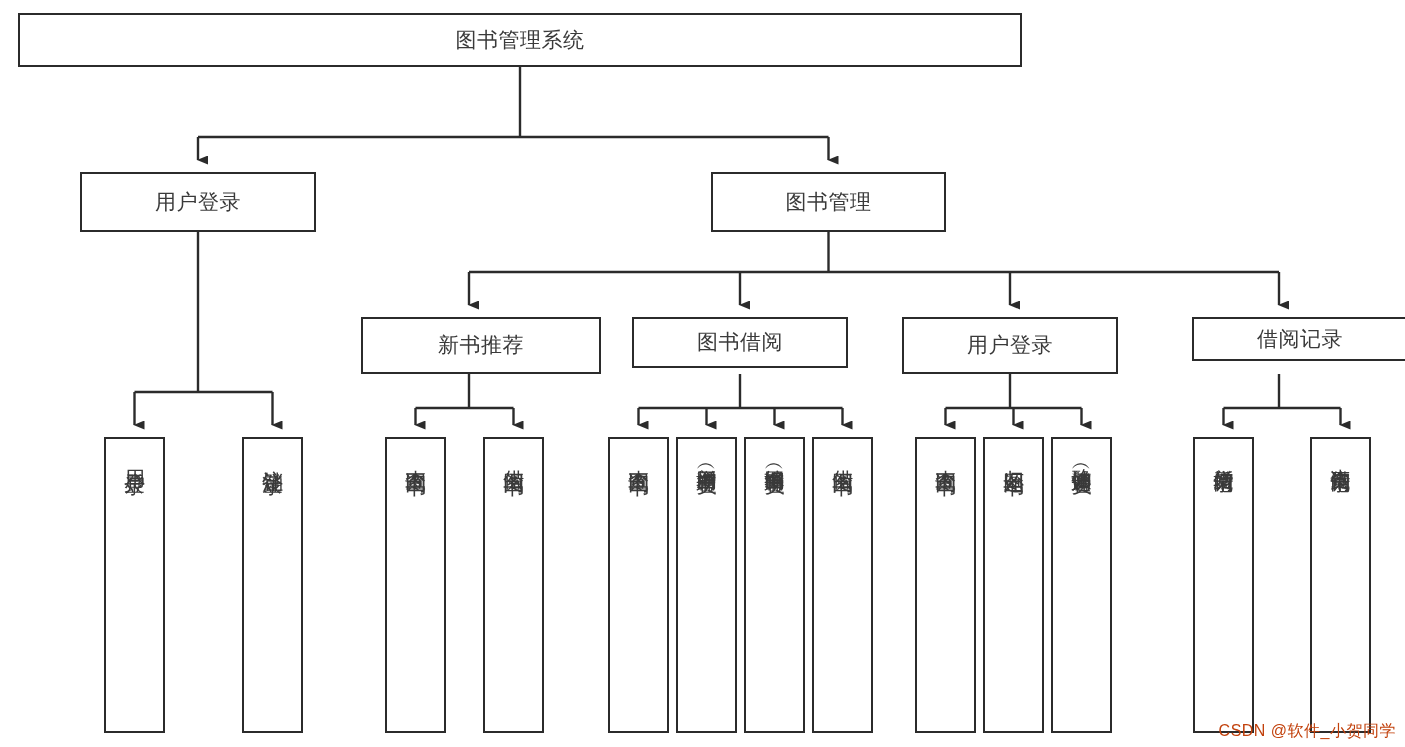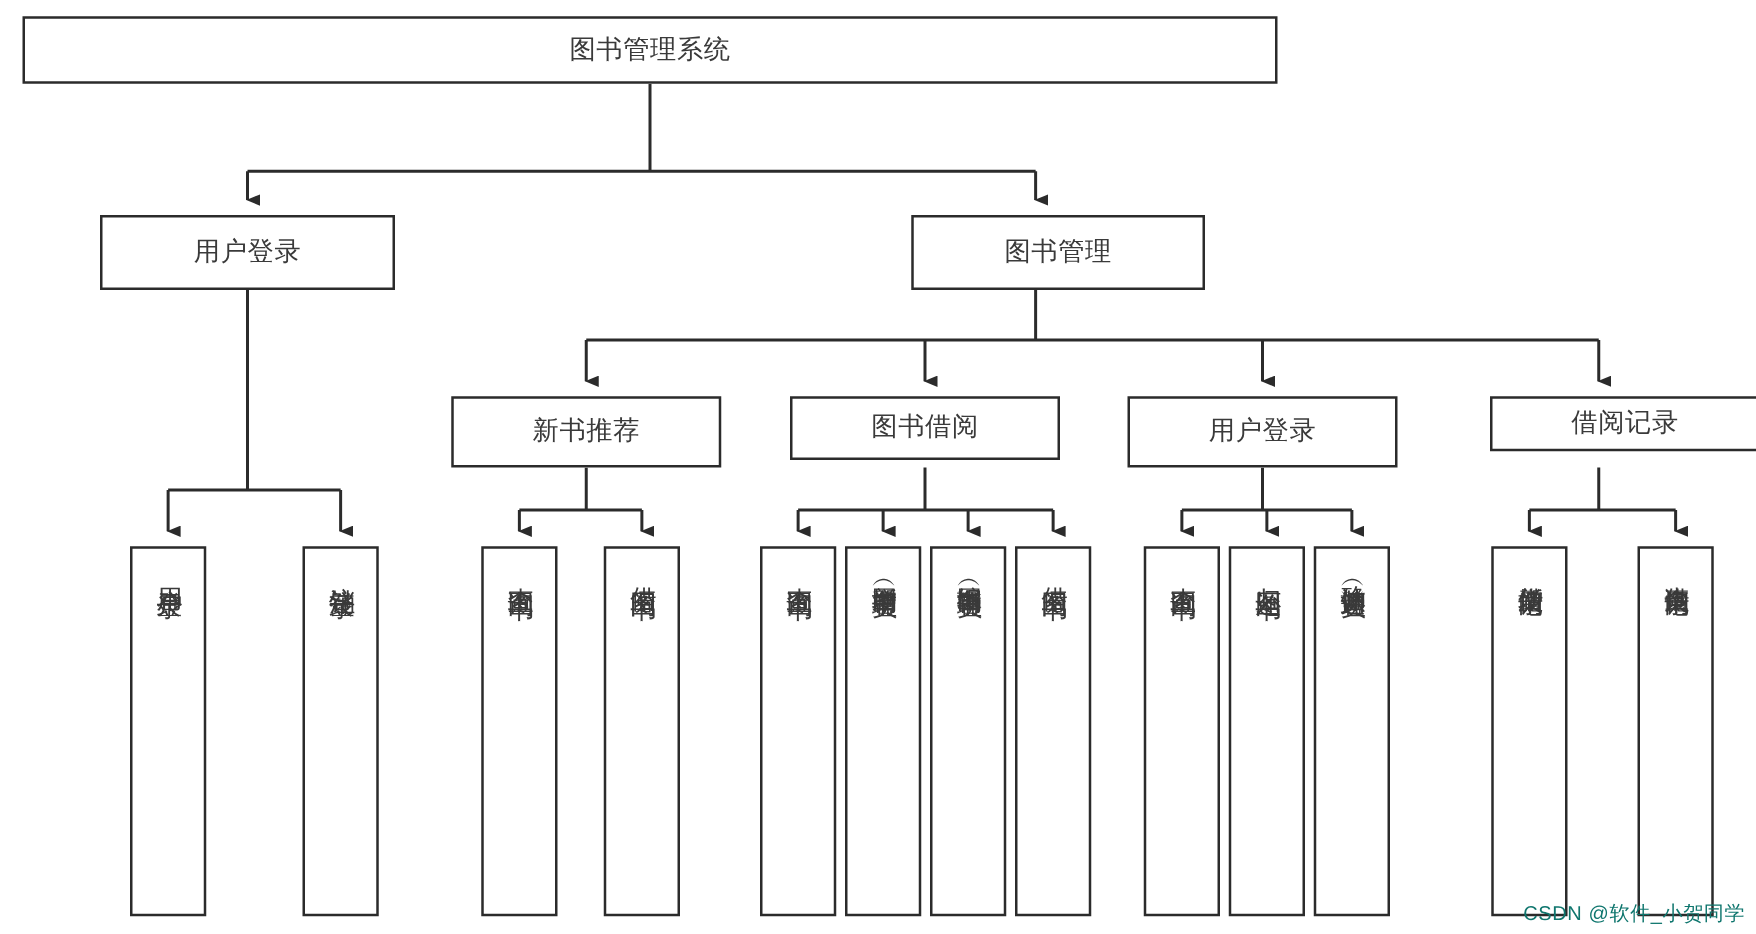--- a/index.html
+++ b/index.html
@@ -63,21 +63,21 @@
   }
   .node.vertical.tall-text .node-label {
     font-size: 20px;
     letter-spacing: 1px;
   }
   #watermark {
     position: absolute;
     right: 9px;
     bottom: 5px;
     font-size: 16px;
-    color: #0f766e;
+    color: #c2410c;
     white-space: nowrap;
     letter-spacing: 0.5px;
   }
 </style>
 </head>
 <body>
 
 <div id="diagram-root">
 
   <svg id="edge-layer" viewBox="0 0 1405 747" width="1405" height="747" xmlns="http://www.w3.org/2000/svg">
@@ -123,24 +123,24 @@
       </g>
   </svg>
 
   <div id="node-layer">
       <div class="node horizontal root" style="left: 18px; top: 13px; width: 1004px; height: 54px;">
         <span class="node-label">图书管理系统</span>
       </div>
       <div class="node horizontal" style="left: 80px; top: 172px; width: 236px; height: 60px;">
         <span class="node-label">用户登录</span>
       </div>
-      <div class="node horizontal" style="left: 711px; top: 172px; width: 235px; height: 60px; margin-left: 18px;">
+      <div class="node horizontal" style="left: 711px; top: 172px; width: 235px; height: 60px;">
         <span class="node-label">图书管理</span>
       </div>
-      <div class="node horizontal" style="left: 361px; top: 317px; width: 216px; height: 57px;">
+      <div class="node horizontal" style="left: 361px; top: 317px; width: 240px; height: 57px;">
         <span class="node-label">新书推荐</span>
       </div>
       <div class="node horizontal" style="left: 632px; top: 317px; width: 216px; height: 51px;">
         <span class="node-label">图书借阅</span>
       </div>
       <div class="node horizontal" style="left: 902px; top: 317px; width: 216px; height: 57px;">
         <span class="node-label">用户登录</span>
       </div>
       <div class="node horizontal" style="left: 1171px; top: 317px; width: 216px; height: 44px; margin-left: 21px;">
         <span class="node-label">借阅记录</span>

